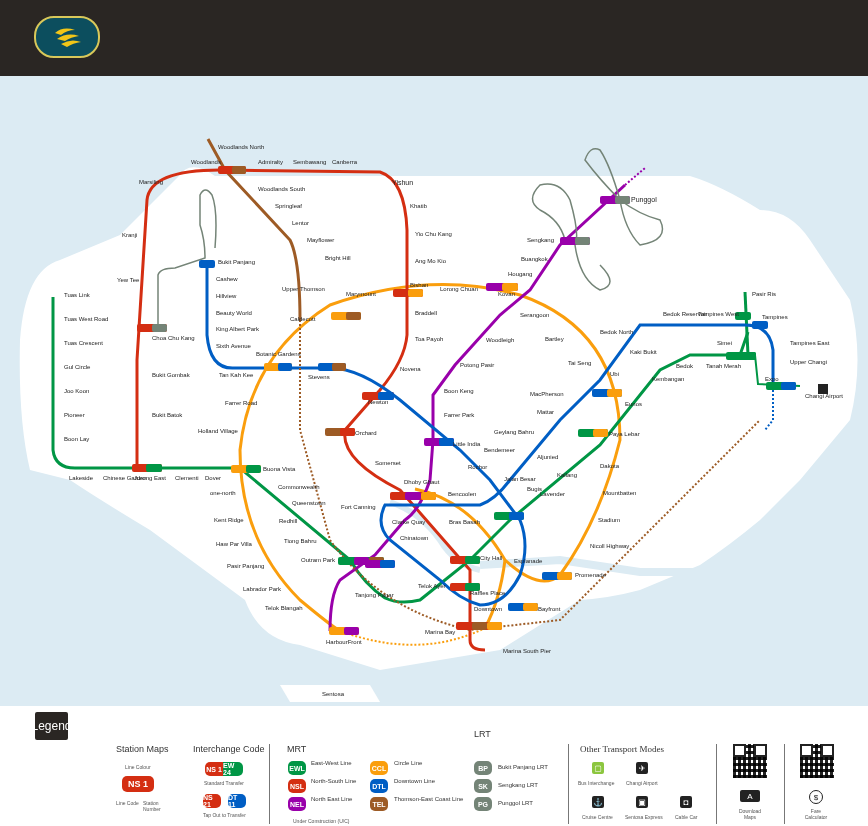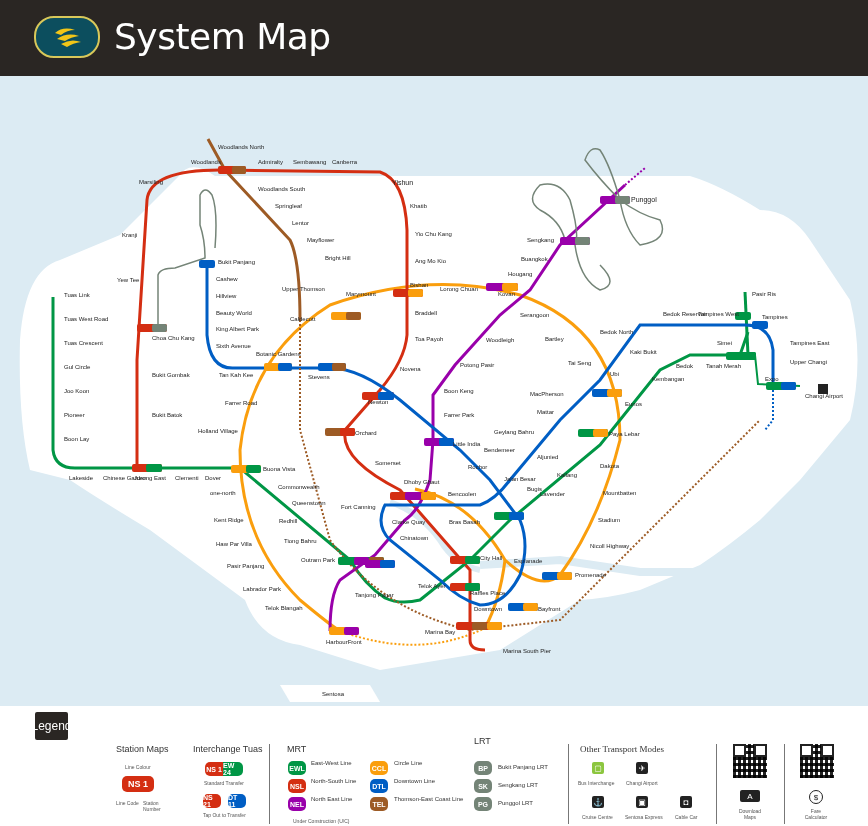--- a/index.html
+++ b/index.html
@@ -31,21 +31,20 @@
 <body>
 
 <div class="header">
   <div class="logo">
     <svg width="40" height="26" viewBox="0 0 40 26">
       <path d="M8 9 Q16 2 28 6 Q20 6 14 11 Z" fill="#f2c618"></path>
       <path d="M10 15 Q20 8 32 12 Q24 13 18 17 Z" fill="#f2c618"></path>
       <path d="M14 20 Q24 14 34 18 Q26 19 20 23 Z" fill="#f2c618"></path>
     </svg>
   </div>
-  <div class="title">System Map</div>
 </div>
 
 <div class="map-area">
   <svg width="868" height="630" viewBox="0 76 868 630">
 
     <path d="M178 177 Q190 158 215 176 L690 176 Q720 185 760 210 Q790 210 810 240 L850 300 Q865 360 850 420 L800 480 L760 520 Q730 545 700 565 L640 590 Q610 598 580 600 L500 650 L380 670 L300 645 Q260 640 245 600 L150 530 Q100 500 70 480 L30 470 Q18 420 20 340 Q25 270 60 260 L120 235 Z" fill="#ffffff"></path>
     <path d="M280 685 L370 685 L380 702 L290 702 Z" fill="#ffffff"></path>
 
     <path d="M390 502 Q420 512 440 540 Q455 565 480 570" stroke="#dcebf3" stroke-width="6" fill="none"></path>
     <path d="M480 565 L560 560 L640 572 L700 572" stroke="#dcebf3" stroke-width="8" fill="none"></path>
@@ -276,21 +275,21 @@
 
 <div class="legend-area">
   <div class="legend-btn">Legend</div>
 
   <div class="lg-h" style="left:116px; top:38px;">Station Maps</div>
   <div class="lg-small" style="left:125px; top:58px;">Line Colour</div>
   <div class="pill" style="left:122px; top:70px; width:32px; height:16px; background:#d42e12; font-size:9px;">NS 1</div>
   <div class="lg-small" style="left:116px; top:94px;">Line Code</div>
   <div class="lg-small" style="left:143px; top:94px; width:20px;">Station Number</div>
 
-  <div class="lg-h" style="left:193px; top:38px;">Interchange Tuas</div>
+  <div class="lg-h" style="left:193px; top:38px;">Interchange Code</div>
   <div class="pill" style="left:205px; top:56px; width:18px; background:#d42e12; border-radius:5px 0 0 5px;">NS 1</div>
   <div class="pill" style="left:223px; top:56px; width:20px; background:#009645; border-radius:0 5px 5px 0;">EW 24</div>
   <div class="lg-small" style="left:204px; top:74px;">Standard Transfer</div>
   <div class="pill" style="left:203px; top:88px; width:18px; background:#d42e12;">NS 21</div>
   <div class="pill" style="left:228px; top:88px; width:18px; background:#005ec4;">DT 11</div>
   <div class="lg-small" style="left:203px; top:106px;">Tap Out to Transfer</div>
 
   <div class="divider" style="left:269px; top:38px; height:80px;"></div>
 
   <div class="lg-h" style="left:287px; top:38px;">MRT</div>
@@ -301,21 +300,21 @@
   <div class="pill" style="left:288px; top:91px; width:18px; background:#9900aa;">NEL</div>
   <div class="lg-text" style="left:311px; top:90px;">North East Line</div>
   <div class="pill" style="left:370px; top:55px; width:18px; background:#fa9e0d;">CCL</div>
   <div class="lg-text" style="left:394px; top:54px;">Circle Line</div>
   <div class="pill" style="left:370px; top:73px; width:18px; background:#005ec4;">DTL</div>
   <div class="lg-text" style="left:394px; top:72px;">Downtown Line</div>
   <div class="pill" style="left:370px; top:91px; width:18px; background:#9d5b25;">TEL</div>
   <div class="lg-text" style="left:394px; top:90px;">Thomson-East Coast Line</div>
   <div class="lg-small" style="left:293px; top:112px;">Under Construction (U/C)</div>
 
-  <div class="lg-h" style="left:474px; top:30px;">LRT</div>
+  <div class="lg-h" style="left:474px; top:23px;">LRT</div>
   <div class="pill" style="left:474px; top:55px; width:18px; background:#748477;">BP</div>
   <div class="lg-text" style="left:498px; top:58px;">Bukit Panjang LRT</div>
   <div class="pill" style="left:474px; top:73px; width:18px; background:#748477;">SK</div>
   <div class="lg-text" style="left:498px; top:76px;">Sengkang LRT</div>
   <div class="pill" style="left:474px; top:91px; width:18px; background:#748477;">PG</div>
   <div class="lg-text" style="left:498px; top:94px;">Punggol LRT</div>
 
   <div class="divider" style="left:568px; top:38px; height:80px;"></div>
 
   <div class="lg-h" style="left:580px; top:38px;font-family:Liberation Serif, serif;">Other Transport Modes</div>

